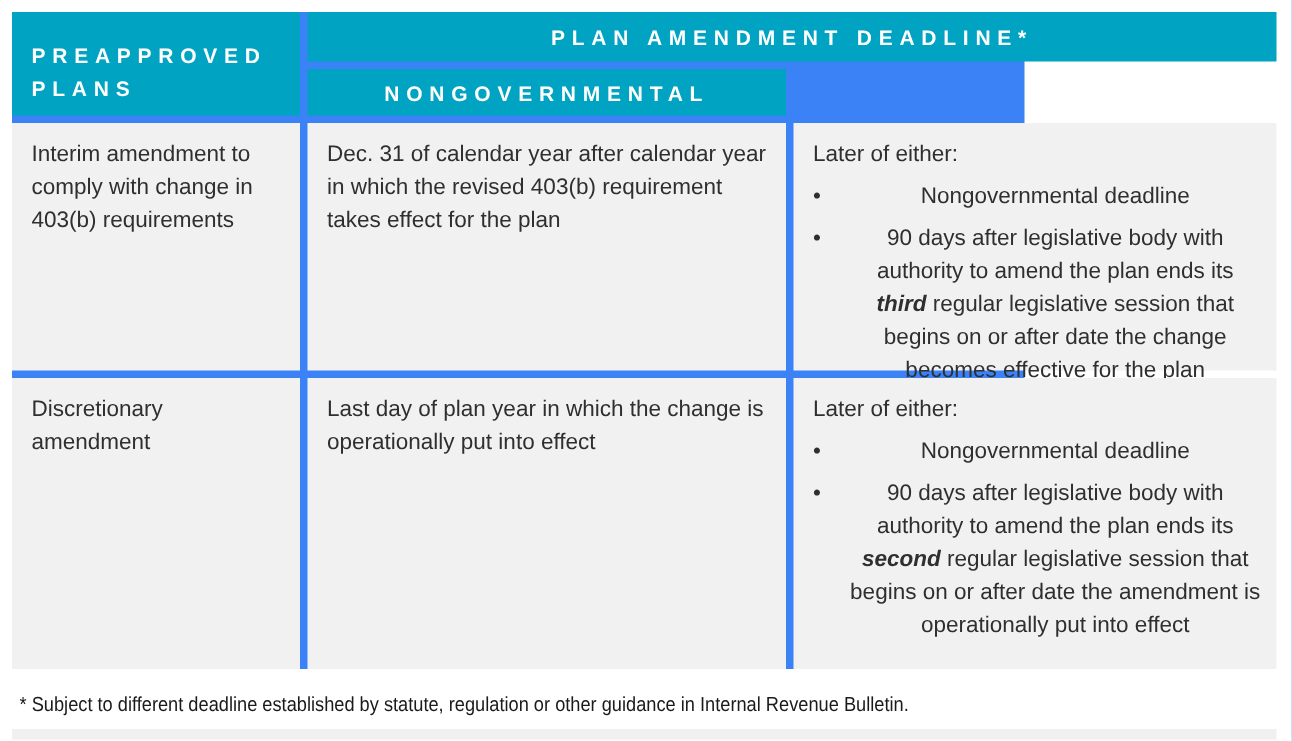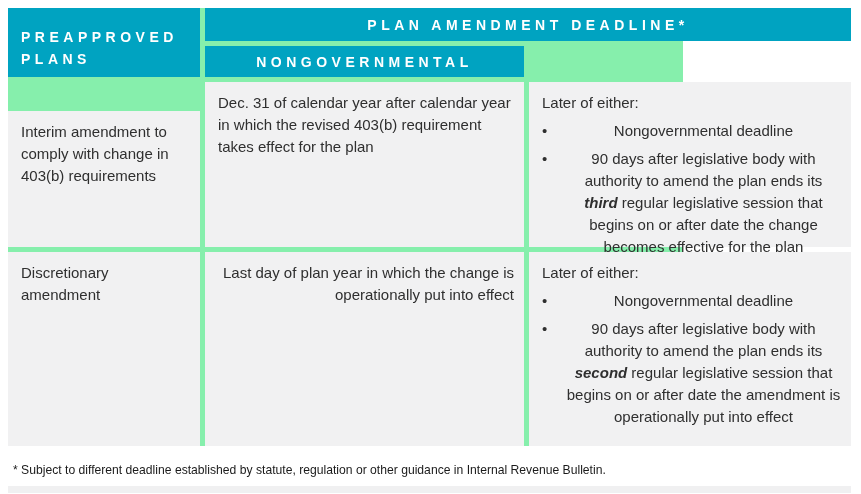--- a/index.html
+++ b/index.html
@@ -10,21 +10,21 @@
     color: #2f2f2f;
     overflow: hidden;
   }
   .table-wrap {
     margin: 8px 10px 0 8px;
     width: 675px;
     display: grid;
     grid-template-columns: 192px 319px 322px;
     grid-template-rows: 33px 31px 165px 194px;
     gap: 5px;
-    background: #86efac;
+    background: #3b82f6;
   }
   .hcell {
     background: #00a3c1;
     color: #ffffff;
     font-weight: bold;
     font-size: 14px;
     letter-spacing: 4.5px;
     display: flex;
     align-items: center;
     justify-content: center;
@@ -38,25 +38,25 @@
   }
   .h-deadline { grid-column: 2 / 4; grid-row: 1; }
   .h-nongov  { grid-column: 2; grid-row: 2; }
   .h-gov     { grid-column: 3; grid-row: 2; margin-top: 41px; }
   .cell {
     background: #f1f1f2;
     font-size: 15px;
     line-height: 22px;
     padding: 10px 10px 10px 13px;
   }
-  .c-plan1 { grid-column: 1; grid-row: 3; margin-top: 29px; }
+  .c-plan1 { grid-column: 1; grid-row: 3; }
   .c-non1  { grid-column: 2; grid-row: 3; }
   .c-gov1  { grid-column: 3; grid-row: 3; }
   .c-plan2 { grid-column: 1; grid-row: 4; }
-  .c-non2  { grid-column: 2; grid-row: 4; text-align: right; }
+  .c-non2  { grid-column: 2; grid-row: 4; }
   .c-gov2  { grid-column: 3; grid-row: 4; }
   .bullet {
     display: flex;
     margin-top: 6px;
   }
   .dot {
     width: 24px;
     flex: 0 0 24px;
   }
   .btxt { flex: 1; text-align: center; }

